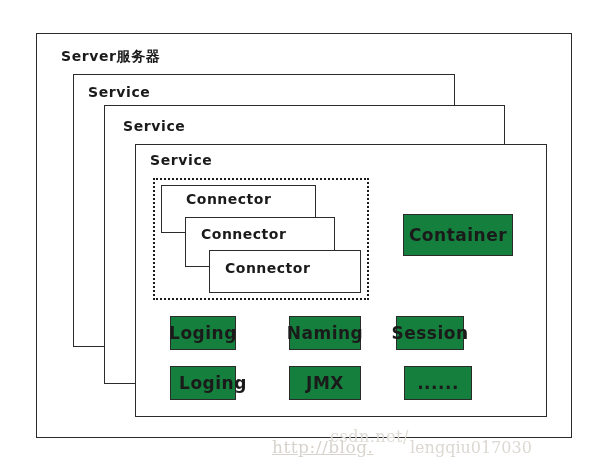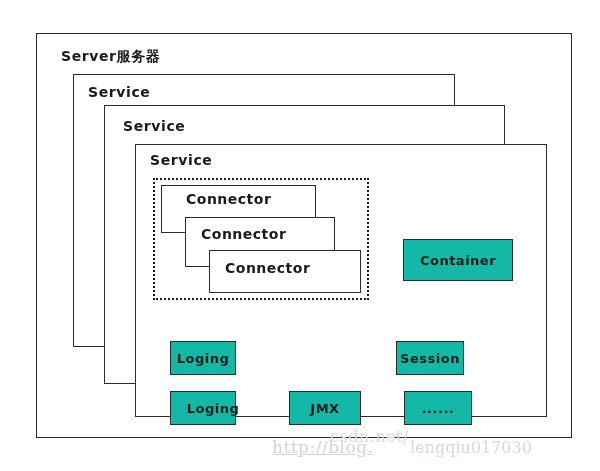--- a/index.html
+++ b/index.html
@@ -41,30 +41,29 @@
     position: absolute;
     font-size: 14px;
     font-weight: bold;
     letter-spacing: 0.6px;
     white-space: nowrap;
     color: #1a1a1a;
   }
   .cell {
     position: absolute;
     box-sizing: border-box;
-    background: #14b8a6;
+    background: #15803d;
     border: 1.6px solid #2b2b2b;
     display: flex;
     align-items: center;
     justify-content: center;
-    font-size: 13px;
+    font-size: 17px;
     font-weight: bold;
     letter-spacing: 0.5px;
     color: #1a1a1a;
-    margin-top: 25px;
   }
   .connector-box {
     position: absolute;
     box-sizing: border-box;
     background: #ffffff;
     border: 1.8px solid #2b2b2b;
   }
   .connector-label {
     position: absolute;
     font-size: 14px;
@@ -110,20 +109,21 @@
 
   <div class="connector-box" style="left:185px; top:217px; width:150px; height:50px;"></div>
   <div class="connector-label" style="left:201px; top:226px;">Connector</div>
 
   <div class="connector-box" style="left:209px; top:250px; width:152px; height:43px;"></div>
   <div class="connector-label" style="left:225px; top:260px;">Connector</div>
 
   <div class="cell" style="left:403px; top:214px; width:110px; height:42px;">Container</div>
 
   <div class="cell" style="left:170px; top:316px; width:66px; height:34px;">Loging</div>
+  <div class="cell" style="left:289px; top:316px; width:72px; height:34px;">Naming</div>
   <div class="cell" style="left:396px; top:316px; width:68px; height:34px;">Session</div>
 
   <div class="cell" style="left:170px; top:366px; width:66px; height:34px;padding-left:20px;">Loging</div>
   <div class="cell" style="left:289px; top:366px; width:72px; height:34px;">JMX</div>
   <div class="cell" style="left:404px; top:366px; width:68px; height:34px;">......</div>
 
   <div class="watermark wm-a">http://blog.</div>
   <div class="watermark wm-b">csdn.net/</div>
   <div class="watermark wm-c">lengqiu017030</div>
 

